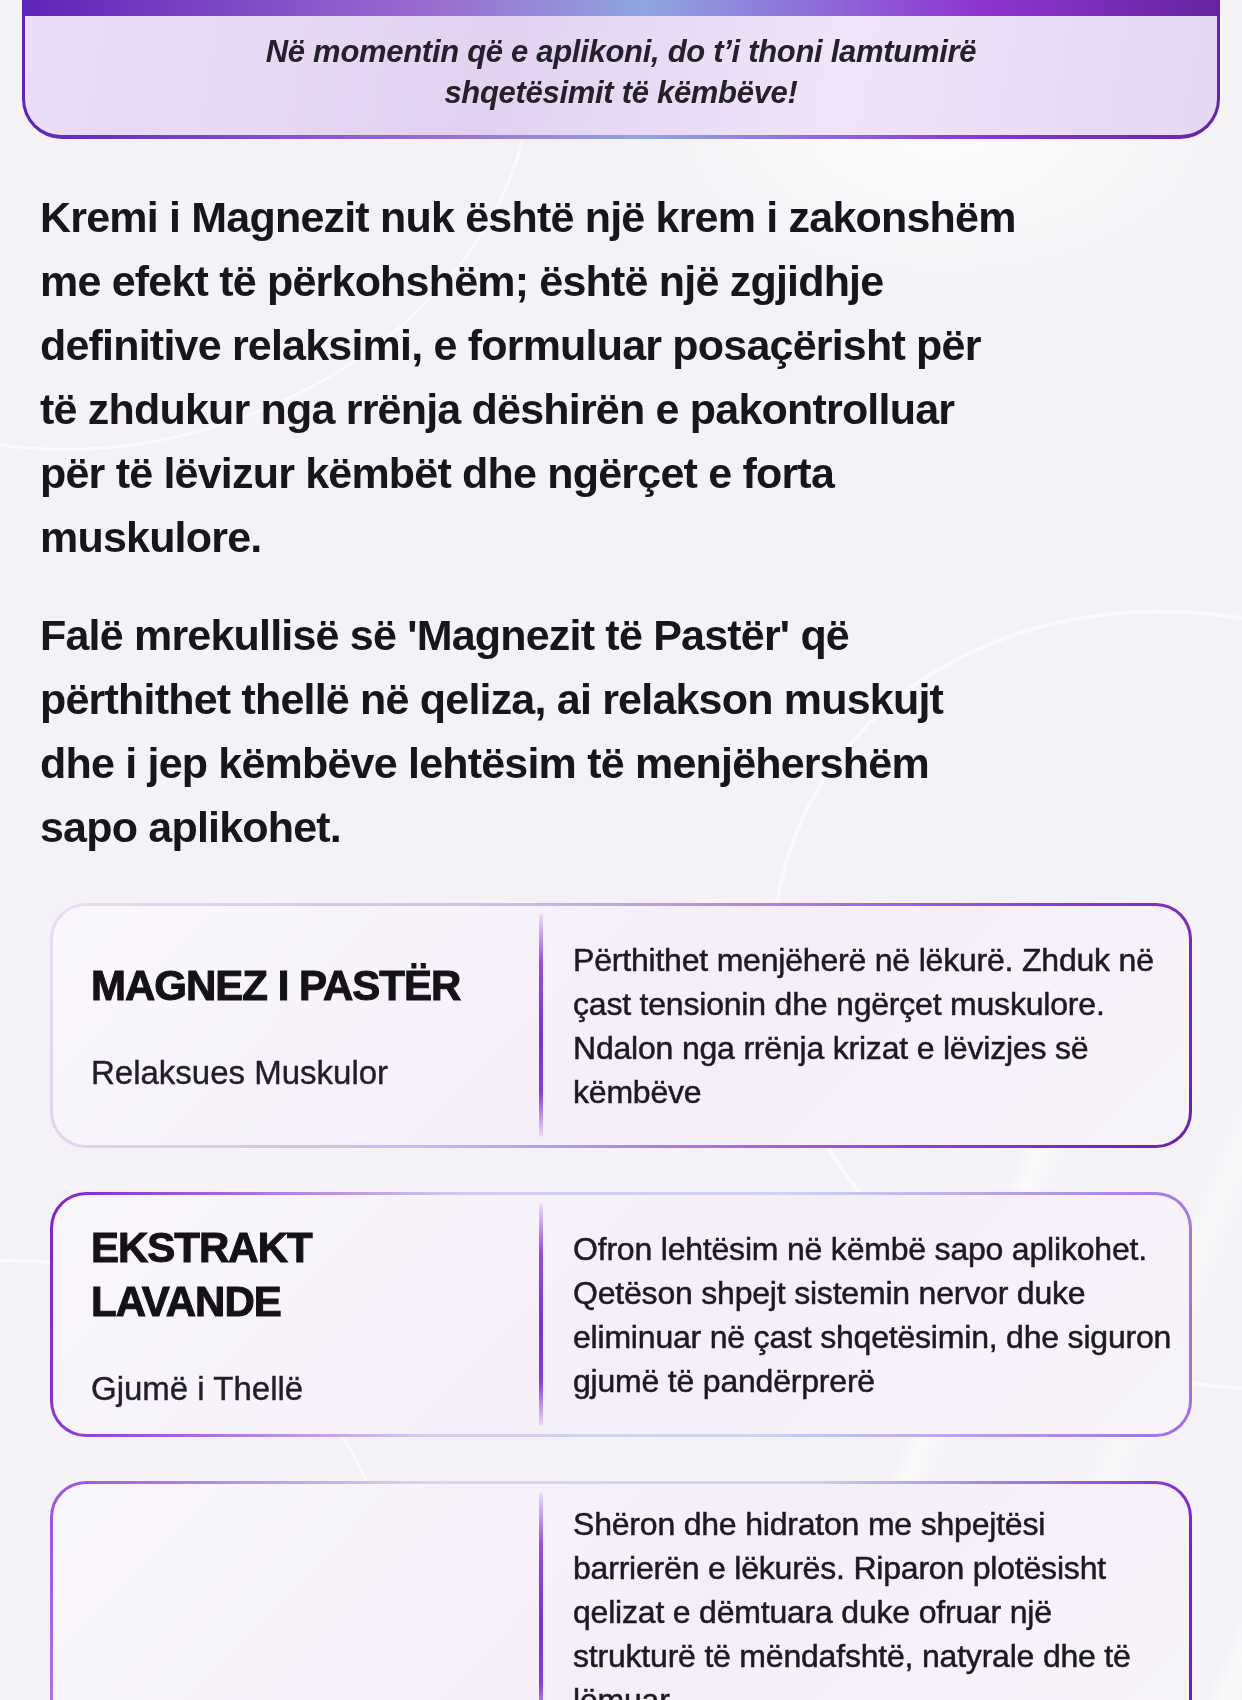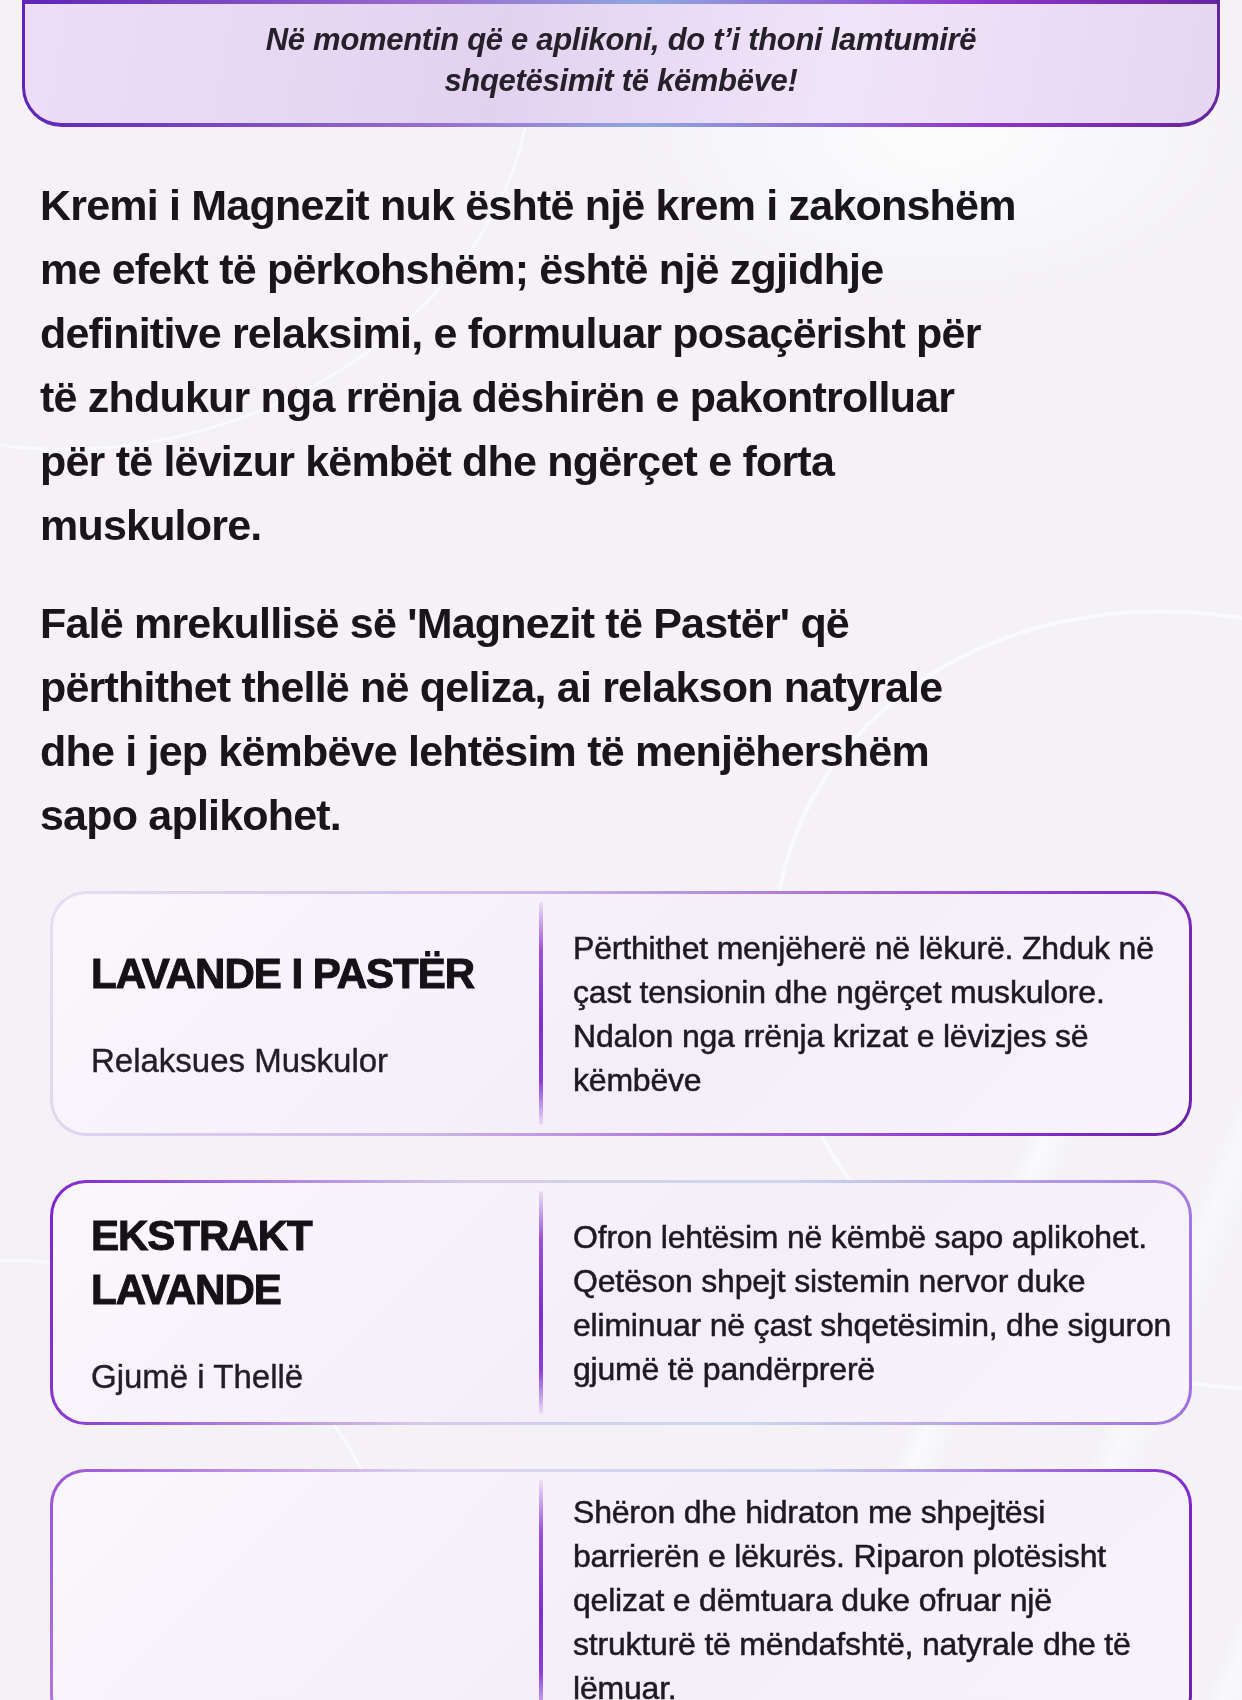--- a/index.html
+++ b/index.html
@@ -29,21 +29,21 @@
   .glow {
     width:900px; height:500px; right:-150px; top:-120px;
     background:radial-gradient(closest-side, rgba(255,255,255,0.8), transparent 70%);
   }
 
   .content { position:relative; z-index:1; }
 
   
   .banner-frame {
     margin:0 22px;
-    padding:4px 3px 4px 3px;
+    padding:16px 3px 4px 3px;
     border-radius:0 0 40px 40px;
     background:linear-gradient(90deg,#5f24b8 0%,#9a6fd0 35%,#8fa6e0 52%,#8d35cf 80%,#66259f 100%);
   }
   .banner {
     border-radius:0 0 36px 36px;
     background:linear-gradient(100deg,#ecdef7 0%,#e2d2f0 40%,#f0e4f9 68%,#e5d6f2 100%);
     text-align:center;
     padding:15px 30px 22px;
   }
   .banner-text {
@@ -137,31 +137,31 @@
     </div>
 
     <div class="intro">
       <p class="intro-par">Kremi i Magnezit nuk është një krem i zakonshëm
 me efekt të përkohshëm; është një zgjidhje
 definitive relaksimi, e formuluar posaçërisht për
 të zhdukur nga rrënja dëshirën e pakontrolluar
 për të lëvizur këmbët dhe ngërçet e forta
 muskulore.</p>
       <p class="intro-par">Falë mrekullisë së 'Magnezit të Pastër' që
-përthithet thellë në qeliza, ai relakson natyrale
+përthithet thellë në qeliza, ai relakson muskujt
 dhe i jep këmbëve lehtësim të menjëhershëm
 sapo aplikohet.</p>
     </div>
 
     <div class="cards">
 
       <div class="card-frame grad-a">
         <div class="card">
           <div class="card-left">
-            <div class="ingredient-name">LAVANDE I PASTËR</div>
+            <div class="ingredient-name">MAGNEZ I PASTËR</div>
             <div class="ingredient-role">Relaksues Muskulor</div>
           </div>
           <div class="card-divider"></div>
           <div class="card-right">
             <div class="ingredient-desc">Përthithet menjëherë në lëkurë. Zhduk në çast tensionin dhe ngërçet muskulore. Ndalon nga rrënja krizat e lëvizjes së këmbëve</div>
           </div>
         </div>
       </div>
 
       <div class="card-frame grad-b">

